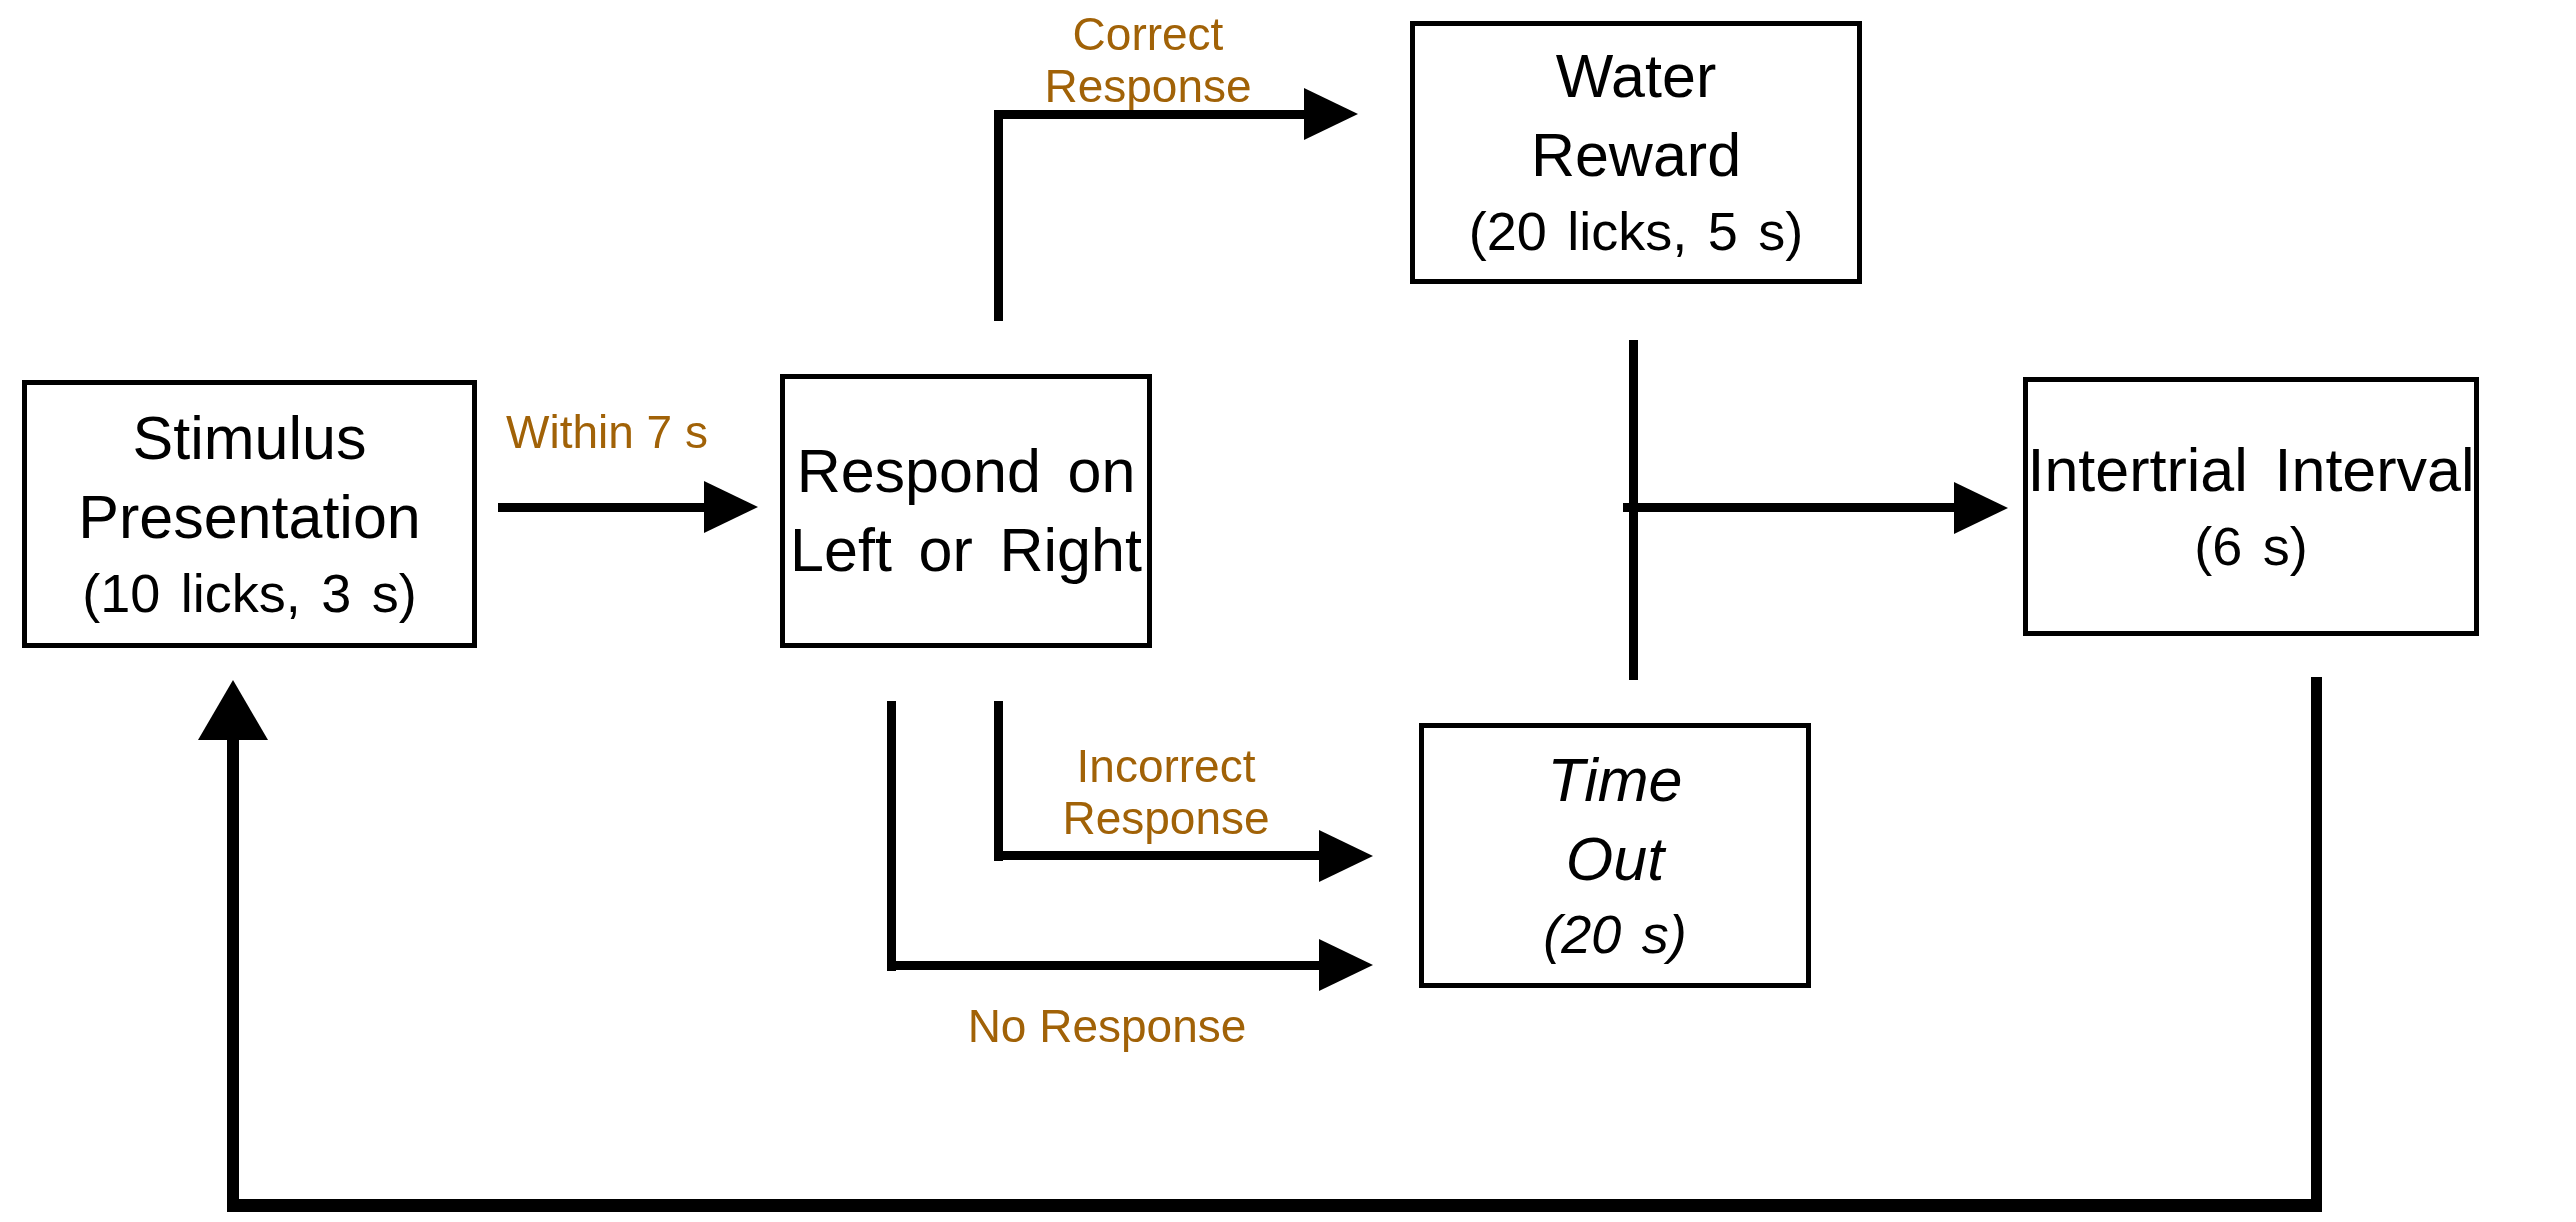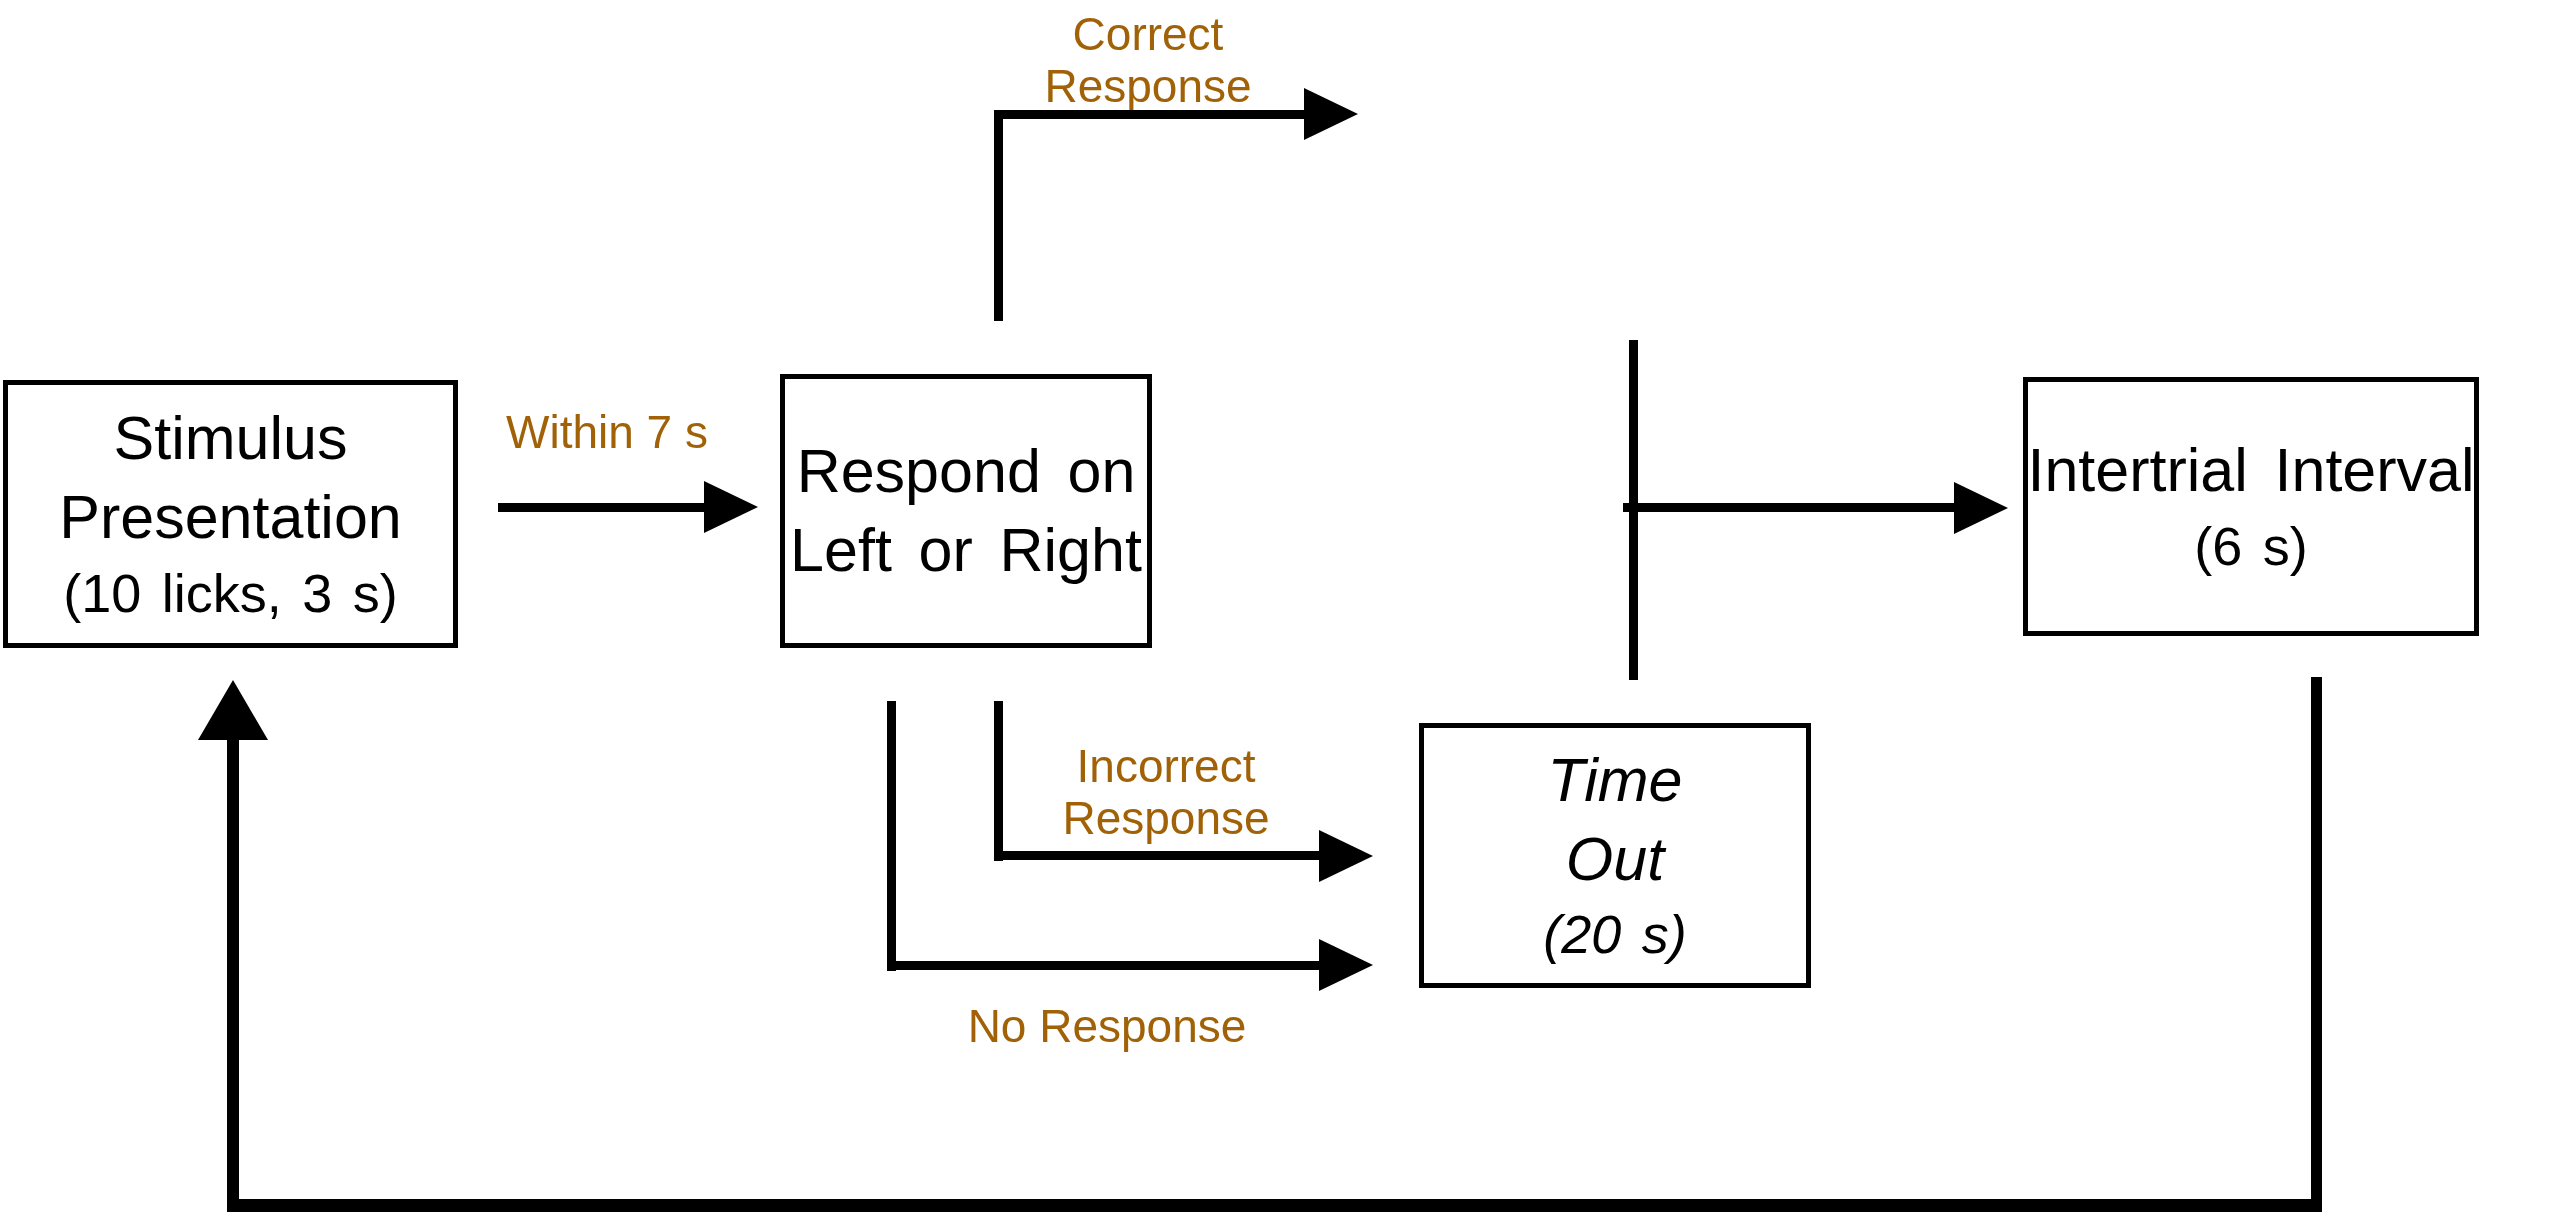--- a/index.html
+++ b/index.html
@@ -68,31 +68,36 @@
     border-left: 35px solid transparent;
     border-right: 35px solid transparent;
     border-bottom: 60px solid #000000;
   }
 </style>
 </head>
 <body>
 
 <div id="canvas">
 
-  <div class="box" style="left:3px; top:380px; width:455px; height:268px;">
+  <div class="box" style="left:22px; top:380px; width:455px; height:268px;">
     <span class="box-title">Stimulus</span>
     <span class="box-title">Presentation</span>
     <span class="box-sub">(10 licks, 3 s)</span>
   </div>
 
   <div class="box" style="left:780px; top:374px; width:372px; height:274px;">
     <span class="box-title">Respond on</span>
     <span class="box-title">Left or Right</span>
   </div>
 
+  <div class="box" style="left:1410px; top:20.6px; width:452px; height:263px;">
+    <span class="box-title">Water</span>
+    <span class="box-title">Reward</span>
+    <span class="box-sub">(20 licks, 5 s)</span>
+  </div>
 
   <div class="box" style="left:1419px; top:723px; width:392px; height:265px;font-style:italic;">
     <span class="box-title">Time</span>
     <span class="box-title">Out</span>
     <span class="box-sub">(20 s)</span>
   </div>
 
   <div class="box" style="left:2023px; top:377px; width:456px; height:259px;">
     <span class="box-title">Intertrial Interval</span>
     <span class="box-sub">(6 s)</span>

